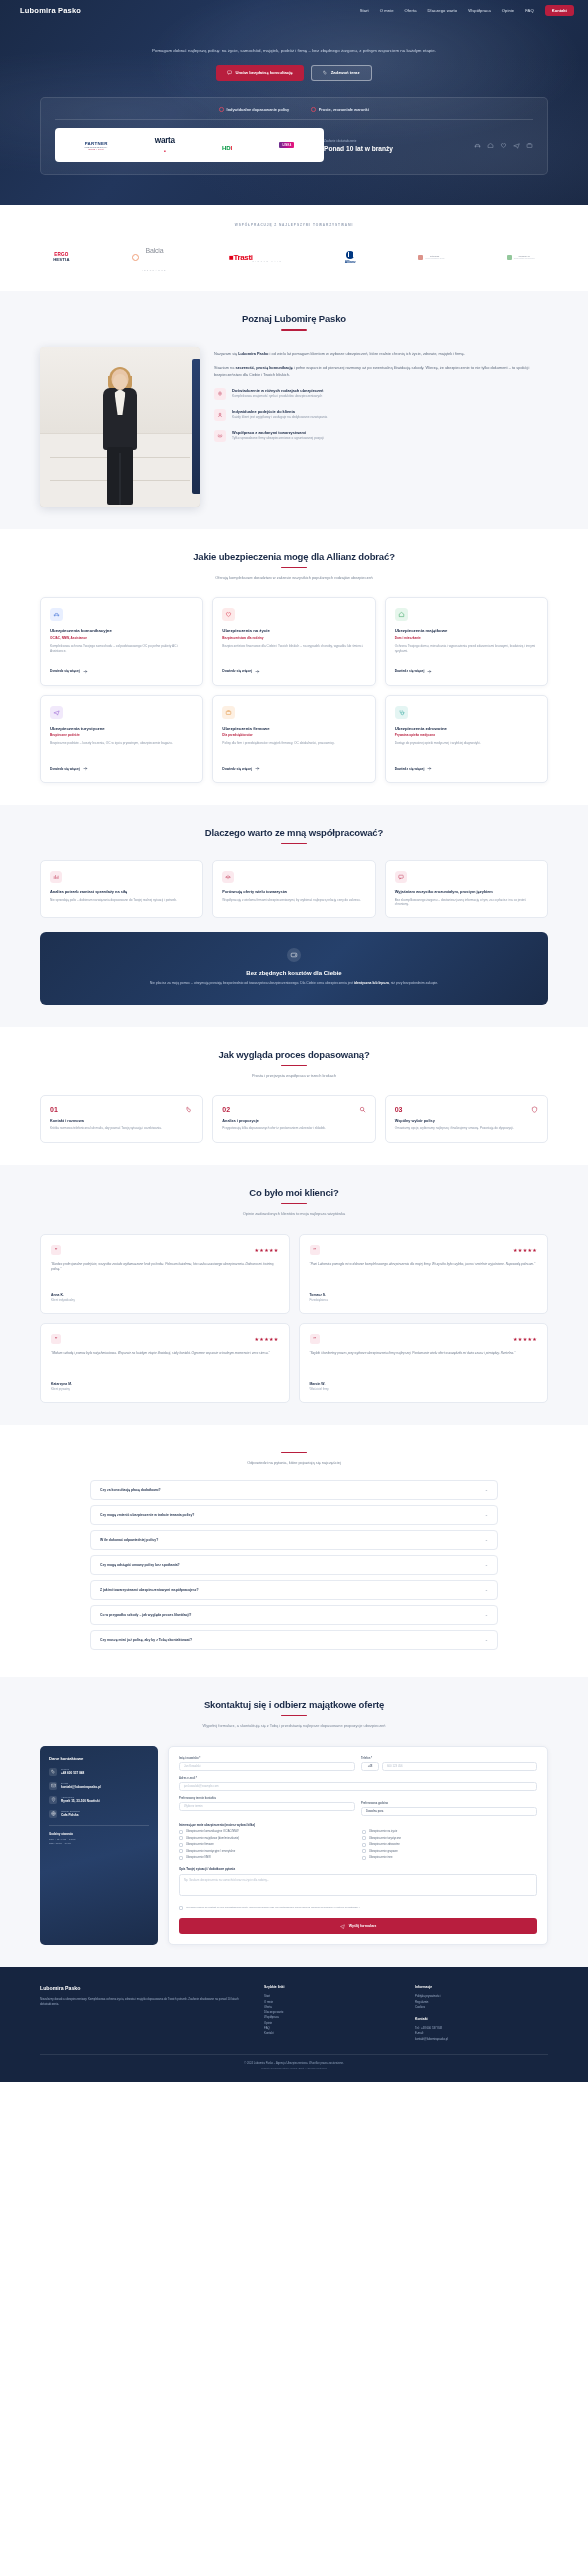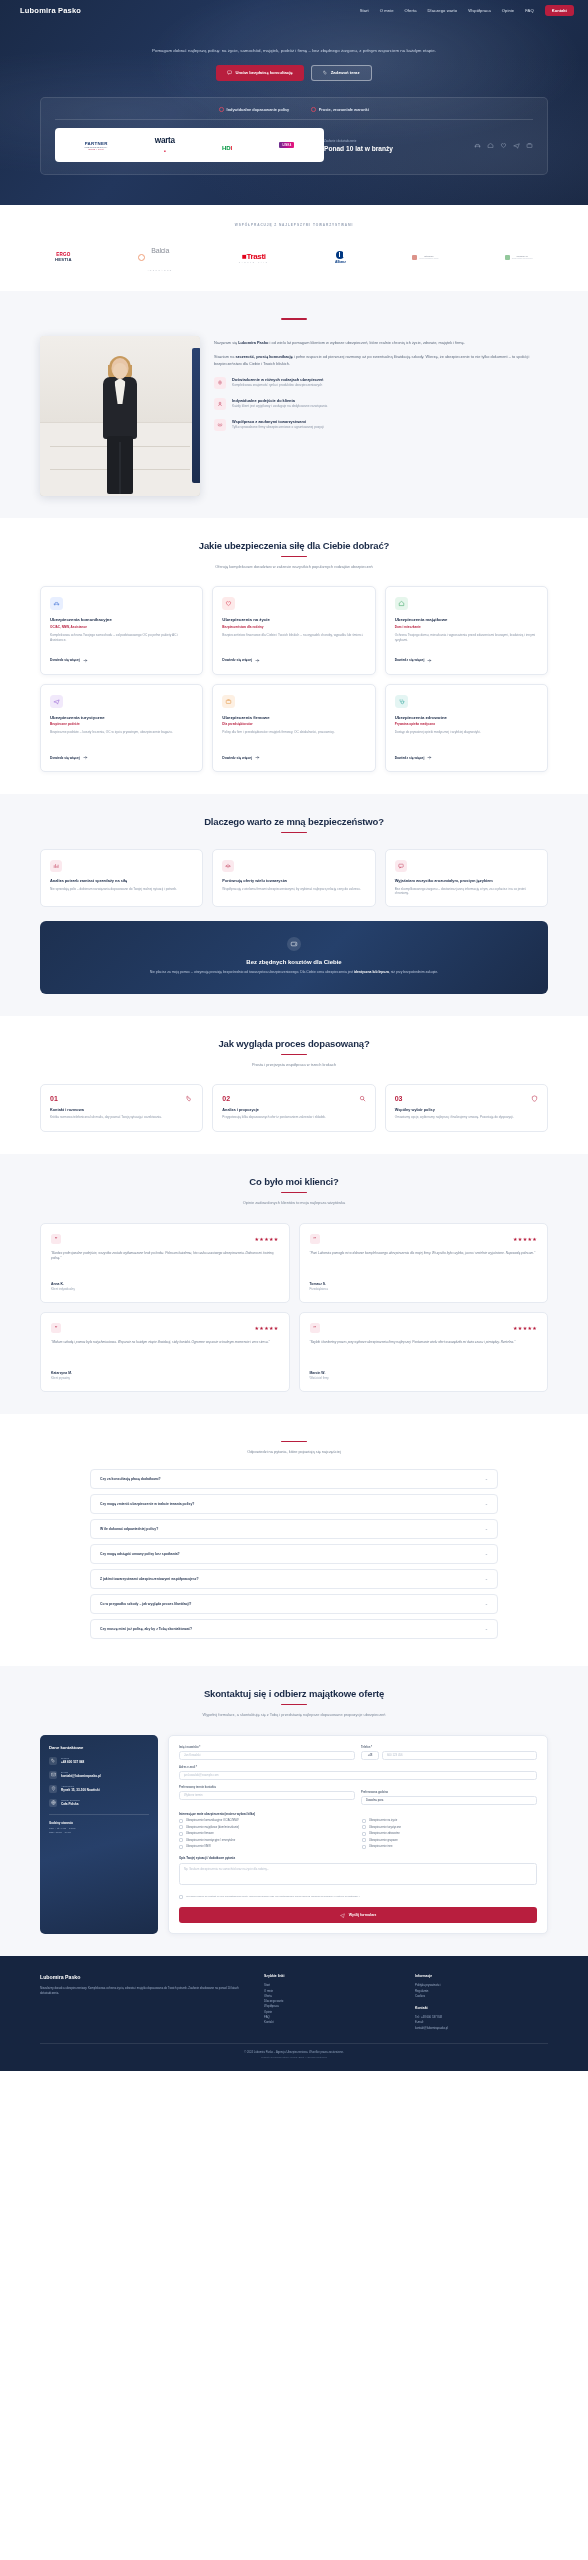--- a/index.html
+++ b/index.html
@@ -109,21 +109,21 @@
   .partners-label{
     color:#97a2b5;font-size:3.2px;letter-spacing:.9px;font-weight:bold;margin-bottom:12px;
   }
   .partner-row{ display:flex;align-items:center;justify-content:space-around;padding:0 22px; }
   .p-ergo .e{ color:#d6002a;font-weight:bold;font-size:4.6px;letter-spacing:.2px; }
   .p-ergo .h{ color:#1a2a47;font-weight:bold;font-size:4.2px;letter-spacing:.2px; }
   .p-balcia{ display:flex;align-items:center;gap:3px; }
   .p-balcia .o{ width:7px;height:7px;border-radius:50%;border:.8px solid #f0a07a; }
   .p-balcia .t{ color:#8a8f99;font-size:7px;letter-spacing:-.2px; }
   .p-balcia .s{ color:#b9bec7;font-size:2.1px;letter-spacing:1.4px; }
-  .p-trasti{ display:flex;flex-direction:column;align-items:center; }
+  .p-trasti{ display:flex;flex-direction:row;align-items:flex-end; }
   .p-trasti .t{ color:#1a1a1a;font-weight:bold;font-size:8px;letter-spacing:-.4px; }
   .p-trasti .t span{ color:#e2001a; }
   .p-trasti .s{ color:#b9bec7;font-size:2px;letter-spacing:1.6px; }
   .p-allianz{ display:flex;flex-direction:column;align-items:center;gap:1px; }
   .p-allianz .b{ width:8px;height:8px;border-radius:50%;background:#003781;position:relative; }
   .p-allianz .b:after{
     content:"";position:absolute;left:2.2px;top:1.6px;width:3.6px;height:5px;
     border-left:.7px solid #fff;border-right:.7px solid #fff;
     box-shadow:inset 0 0 0 .7px transparent;
   }
@@ -491,20 +491,21 @@
         <span class="sq"></span>
         <span class="tx">
           <b>GENERALI</b>
           <i>Towarzystwo Ubezpieczeń</i>
         </span>
       </div>
     </div>
   </section>
 
   <section class="sec gray">
+    <h2 class="sec-title">Poznaj Lubomirę Pasko</h2>
     <div class="sec-rule"></div>
     <div class="about-grid">
       <div class="about-photo">
         <div class="room"></div>
         <div class="cab"></div>
         <div class="accent"></div>
         <div class="person">
           <div class="hair"></div>
           <div class="head"></div>
           <div class="face"></div>
@@ -550,21 +551,21 @@
           <div>
             <div class="feat-t">Współpraca z zaufanymi towarzystwami</div>
             <div class="feat-d">Tylko sprawdzone firmy ubezpieczeniowe o ugruntowanej pozycji</div>
           </div>
         </div>
       </div>
     </div>
   </section>
 
   <section class="sec">
-    <h2 class="sec-title">Jakie ubezpieczenia siłę dla Ciebie dobrać?</h2>
+    <h2 class="sec-title">Jakie ubezpieczenia mogę dla Allianz dobrać?</h2>
     <div class="sec-rule"></div>
     <p class="sec-sub">Oferuję kompleksowe doradztwo w zakresie wszystkich popularnych rodzajów ubezpieczeń</p>
     <div class="cards">
 
       <div class="card">
         <div class="card-ic" style="background:#e8efff">
           <svg width="7" height="7" viewBox="0 0 20 20">
               <path d="M3 12h14M5 12v2.5M15 12v2.5M5 12l2-5h6l2 5" fill="none" stroke="#3b6fd4" stroke-width="1.4" stroke-linecap="round"></path>
             </svg>
         </div>
@@ -663,21 +664,21 @@
             <span>Dowiedz się więcej</span>
             <svg width="5" height="5" viewBox="0 0 16 16">
               <path d="M3 8h9M8.5 4.5L12 8l-3.5 3.5" fill="none" stroke="#1a2a47" stroke-width="1.4" stroke-linecap="round"></path>
             </svg>
           </div>
       </div>
     </div>
   </section>
 
   <section class="sec gray">
-    <h2 class="sec-title">Dlaczego warto ze mną bezpieczeństwo?</h2>
+    <h2 class="sec-title">Dlaczego warto ze mną współpracować?</h2>
     <div class="sec-rule"></div>
     <div class="why">
       <div class="why-card">
         <div class="why-ic">
           <svg width="6" height="6" viewBox="0 0 20 20">
               <path d="M4 15V9M8.5 15V5M13 15v-4M17 15V7" fill="none" stroke="#b81e3e" stroke-width="1.5" stroke-linecap="round"></path>
             </svg>
         </div>
         <div class="why-t">Analiza potrzeb zamiast sprzedaży na siłę</div>
         <div class="why-d">Nie sprzedaję polis – dobieram rozwiązania dopasowane do Twojej realnej sytuacji i potrzeb.</div>

